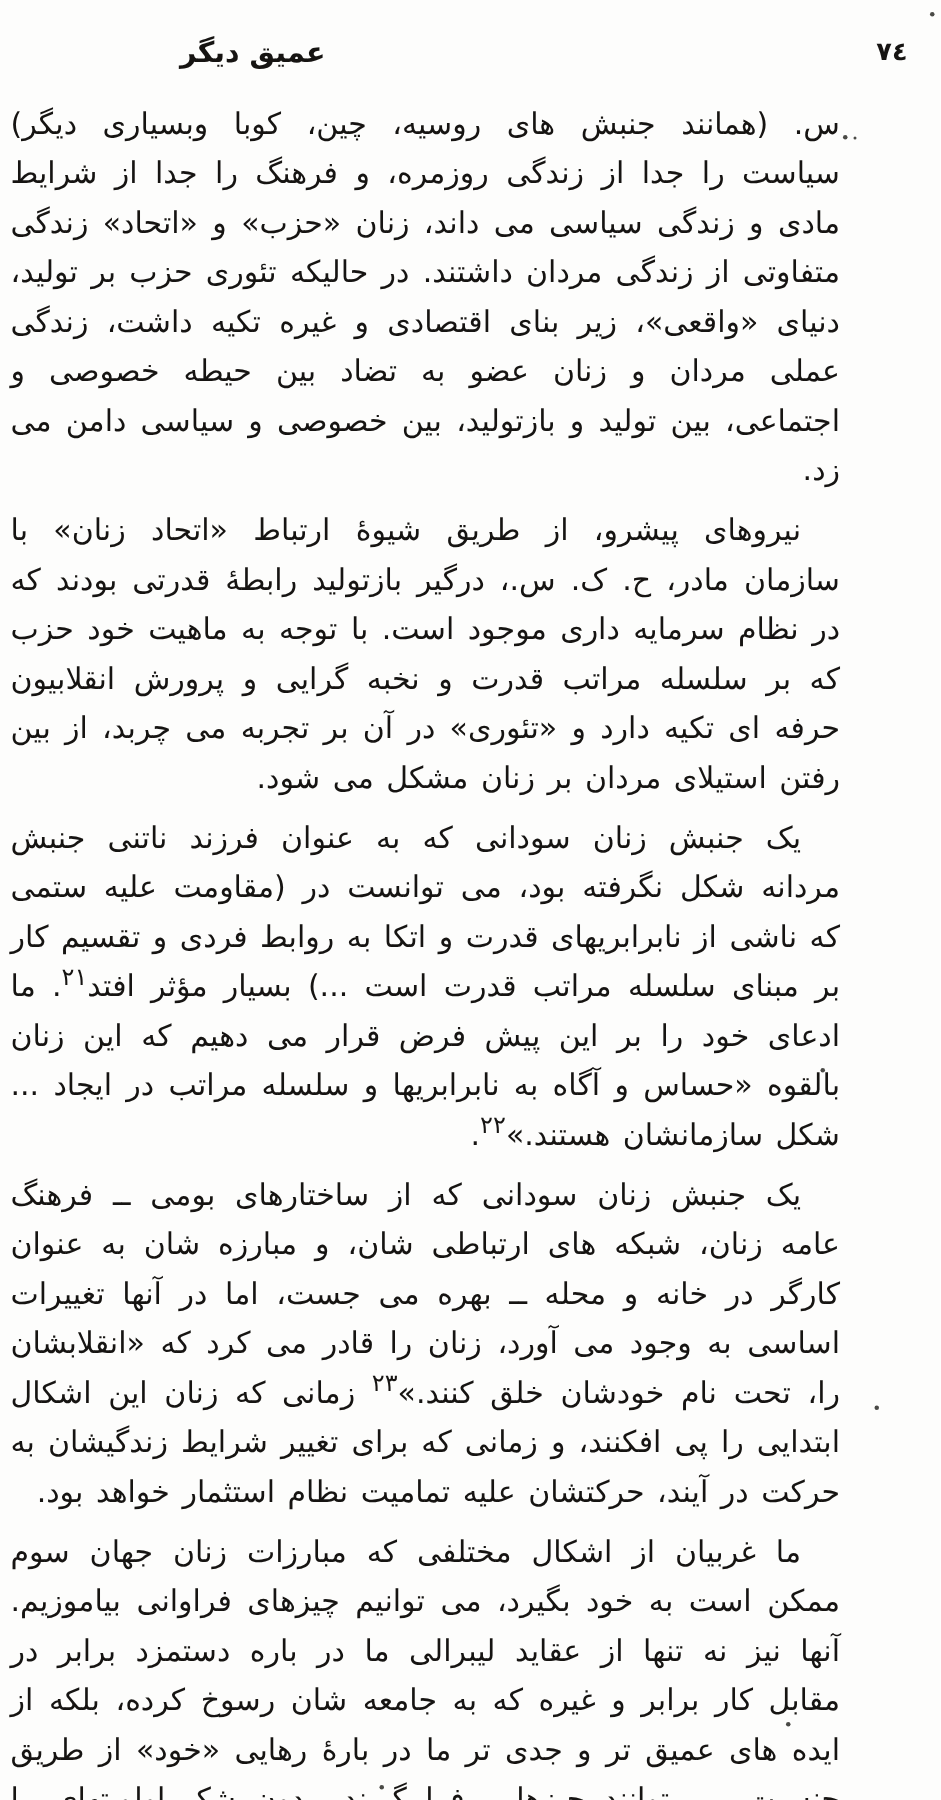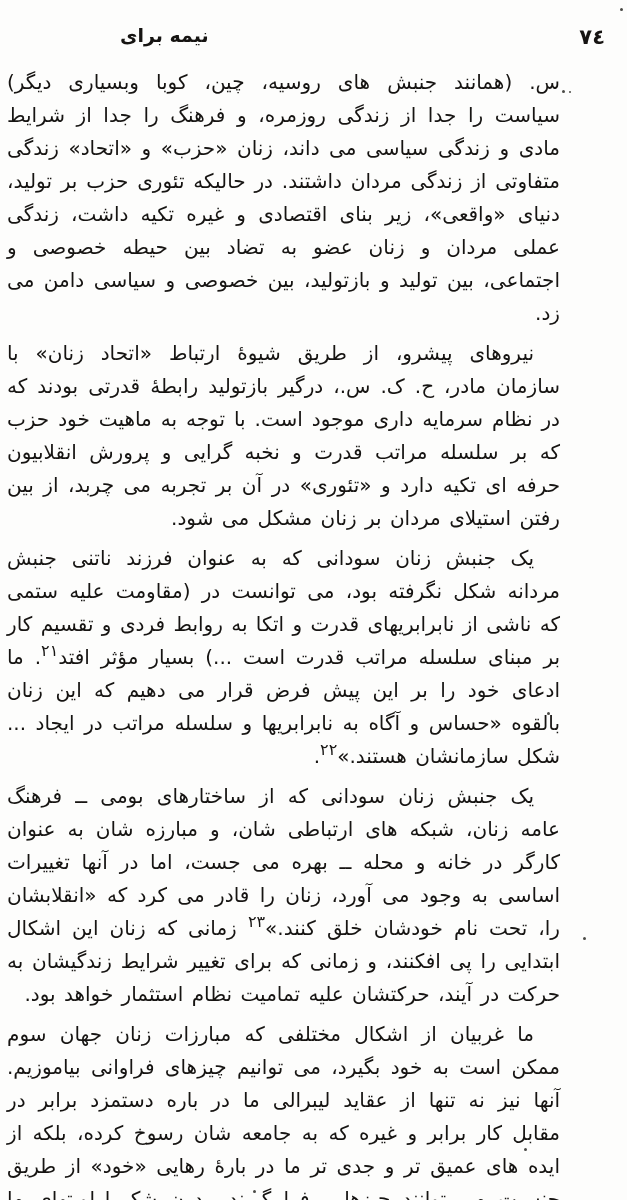--- a/index.html
+++ b/index.html
@@ -31,21 +31,21 @@
     top: 0;
     font-size: 19px;
     font-weight: bold;
     letter-spacing: 0.2px;
     white-space: nowrap;
   }
   .page-number {
     position: absolute;
     right: 22px;
     top: 1px;
-    font-size: 21px;
+    font-size: 17px;
     font-weight: bold;
     white-space: nowrap;
   }
   
   .text-body {
     position: absolute;
     top: 66px;
     right: 67px;
     left: 7px;
     text-align: justify;
@@ -78,21 +78,21 @@
   .speck.s5 { left: 524px; top: 1148px; width: 3px; height: 3px; }
   .speck.s6 { left: 253px; top: 1190px; width: 3px; height: 3px; }
   .speck.s7 { left: 620px; top: 8px;   width: 3px; height: 3px; }
 </style>
 </head>
 <body>
 
 <div class="page">
 
   <div class="running-head">
-    <span class="book-title">نیمه برای</span>
+    <span class="book-title">عمیق دیگر</span>
     <span class="page-number">٧٤</span>
   </div>
 
   <div class="text-body">
       <p class=""><span>س. (همانند جنبش های روسیه، چین، کوبا وبسیاری دیگر) سیاست را جدا از زندگی روزمره، و فرهنگ را جدا از شرایط مادی و زندگی سیاسی می داند، زنان «حزب» و «اتحاد» زندگی متفاوتی از زندگی مردان داشتند. در حالیکه تئوری حزب بر تولید، دنیای «واقعی»، زیر بنای اقتصادی و غیره تکیه داشت، زندگی عملی مردان و زنان عضو به تضاد بین حیطه خصوصی و اجتماعی، بین تولید و بازتولید، بین خصوصی و سیاسی دامن می زد.</span></p>
       <p class="indent"><span>نیروهای پیشرو، از طریق شیوهٔ ارتباط «اتحاد زنان» با سازمان مادر، ح. ک. س.، درگیر بازتولید رابطهٔ قدرتی بودند که در نظام سرمایه داری موجود است. با توجه به ماهیت خود حزب که بر سلسله مراتب قدرت و نخبه گرایی و پرورش انقلابیون حرفه ای تکیه دارد و «تئوری» در آن بر تجربه می چربد، از بین رفتن استیلای مردان بر زنان مشکل می شود.</span></p>
       <p class="indent"><span>یک جنبش زنان سودانی که به عنوان فرزند ناتنی جنبش مردانه شکل نگرفته بود، می توانست در (مقاومت علیه ستمی که ناشی از نابرابریهای قدرت و اتکا به روابط فردی و تقسیم کار بر مبنای سلسله مراتب قدرت است ...) بسیار مؤثر افتد</span><sup>۲۱</sup><span>. ما ادعای خود را بر این پیش فرض قرار می دهیم که این زنان بالقوه «حساس و آگاه به نابرابریها و سلسله مراتب در ایجاد ... شکل سازمانشان هستند.»</span><sup>۲۲</sup><span>.</span></p>
       <p class="indent"><span>یک جنبش زنان سودانی که از ساختارهای بومی ــ فرهنگ عامه زنان، شبکه های ارتباطی شان، و مبارزه شان به عنوان کارگر در خانه و محله ــ بهره می جست، اما در آنها تغییرات اساسی به وجود می آورد، زنان را قادر می کرد که «انقلابشان را، تحت نام خودشان خلق کنند.»</span><sup>۲۳</sup><span> زمانی که زنان این اشکال ابتدایی را پی افکنند، و زمانی که برای تغییر شرایط زندگیشان به حرکت در آیند، حرکتشان علیه تمامیت نظام استثمار خواهد بود.</span></p>
       <p class="indent"><span>ما غربیان از اشکال مختلفی که مبارزات زنان جهان سوم ممکن است به خود بگیرد، می توانیم چیزهای فراوانی بیاموزیم. آنها نیز نه تنها از عقاید لیبرالی ما در باره دستمزد برابر در مقابل کار برابر و غیره که به جامعه شان رسوخ کرده، بلکه از ایده های عمیق تر و جدی تر ما در بارهٔ رهایی «خود» از طریق جنسیت می توانند چیزهایی فرا گیرند. بدون شک اولویتهای ما متفاوتند. ما نکات اختلافمان را به روشنی ترسیم کرده ایم. حال به آن احتیاج داریم تا به نکات مشترکی دست یابیم و درکشان کنیم، نکاتی که اس و اساس جامعه ای کاملاً آزاد باشد.</span></p>
     </div>

